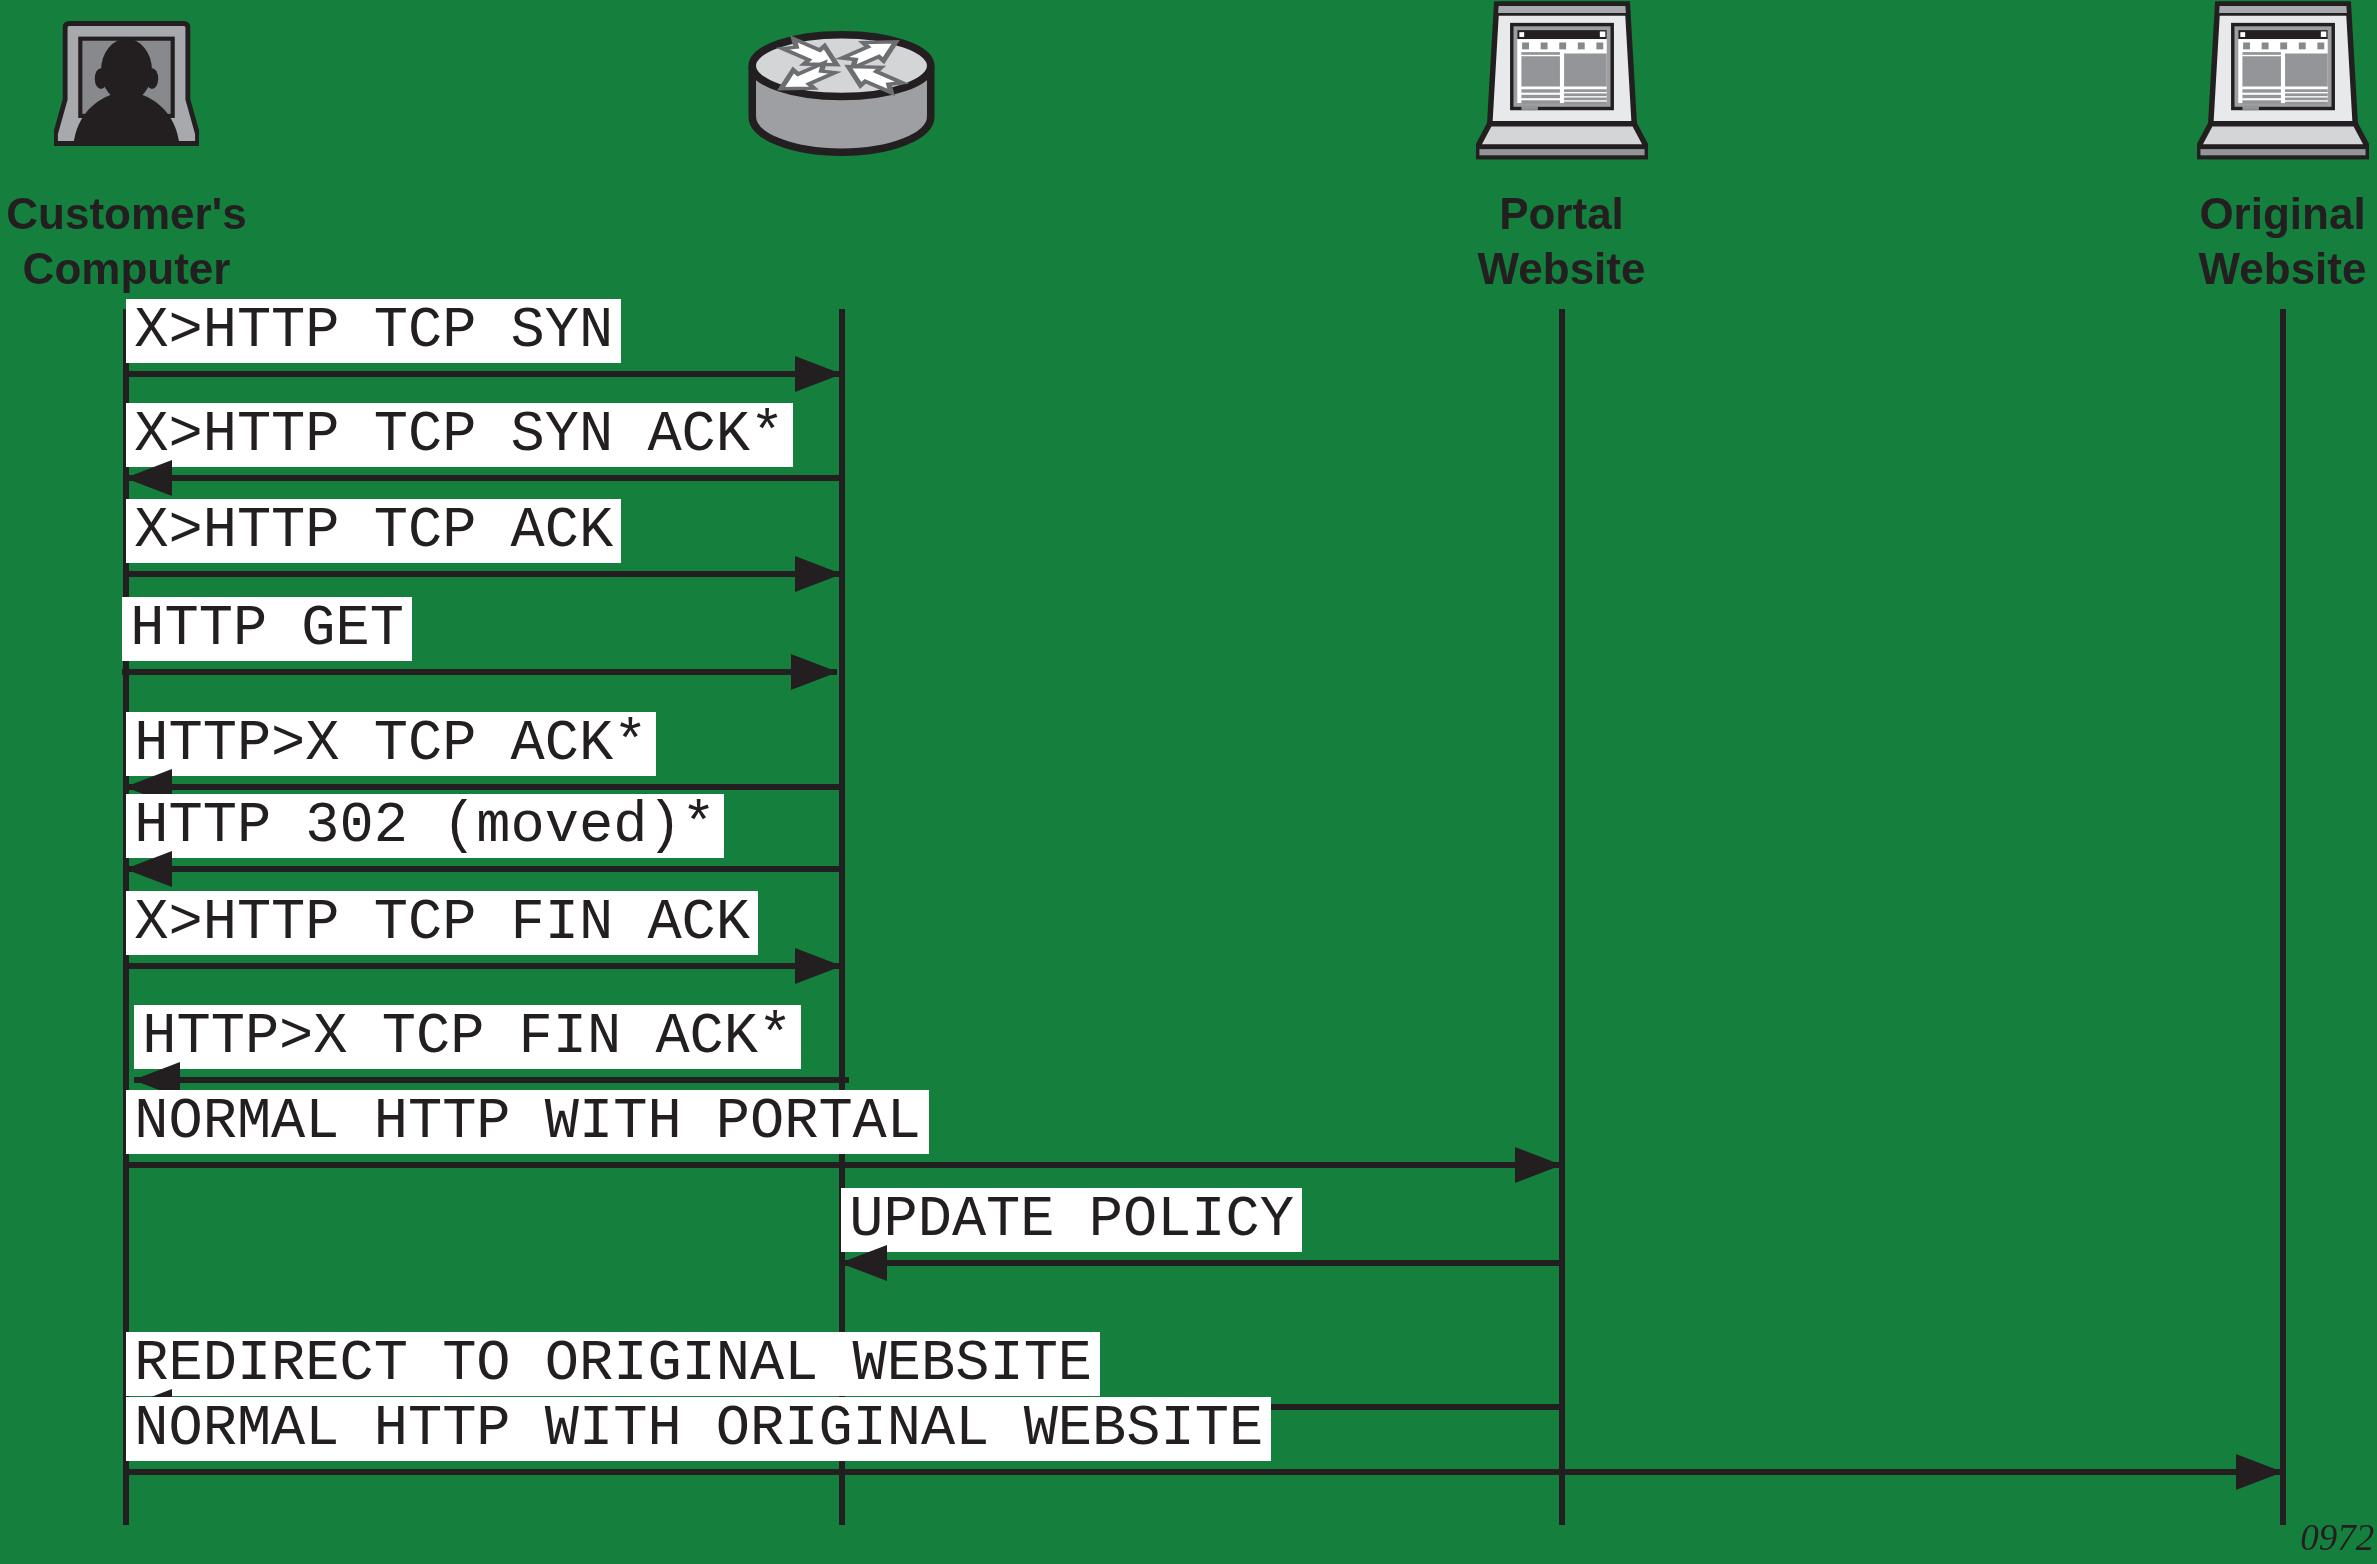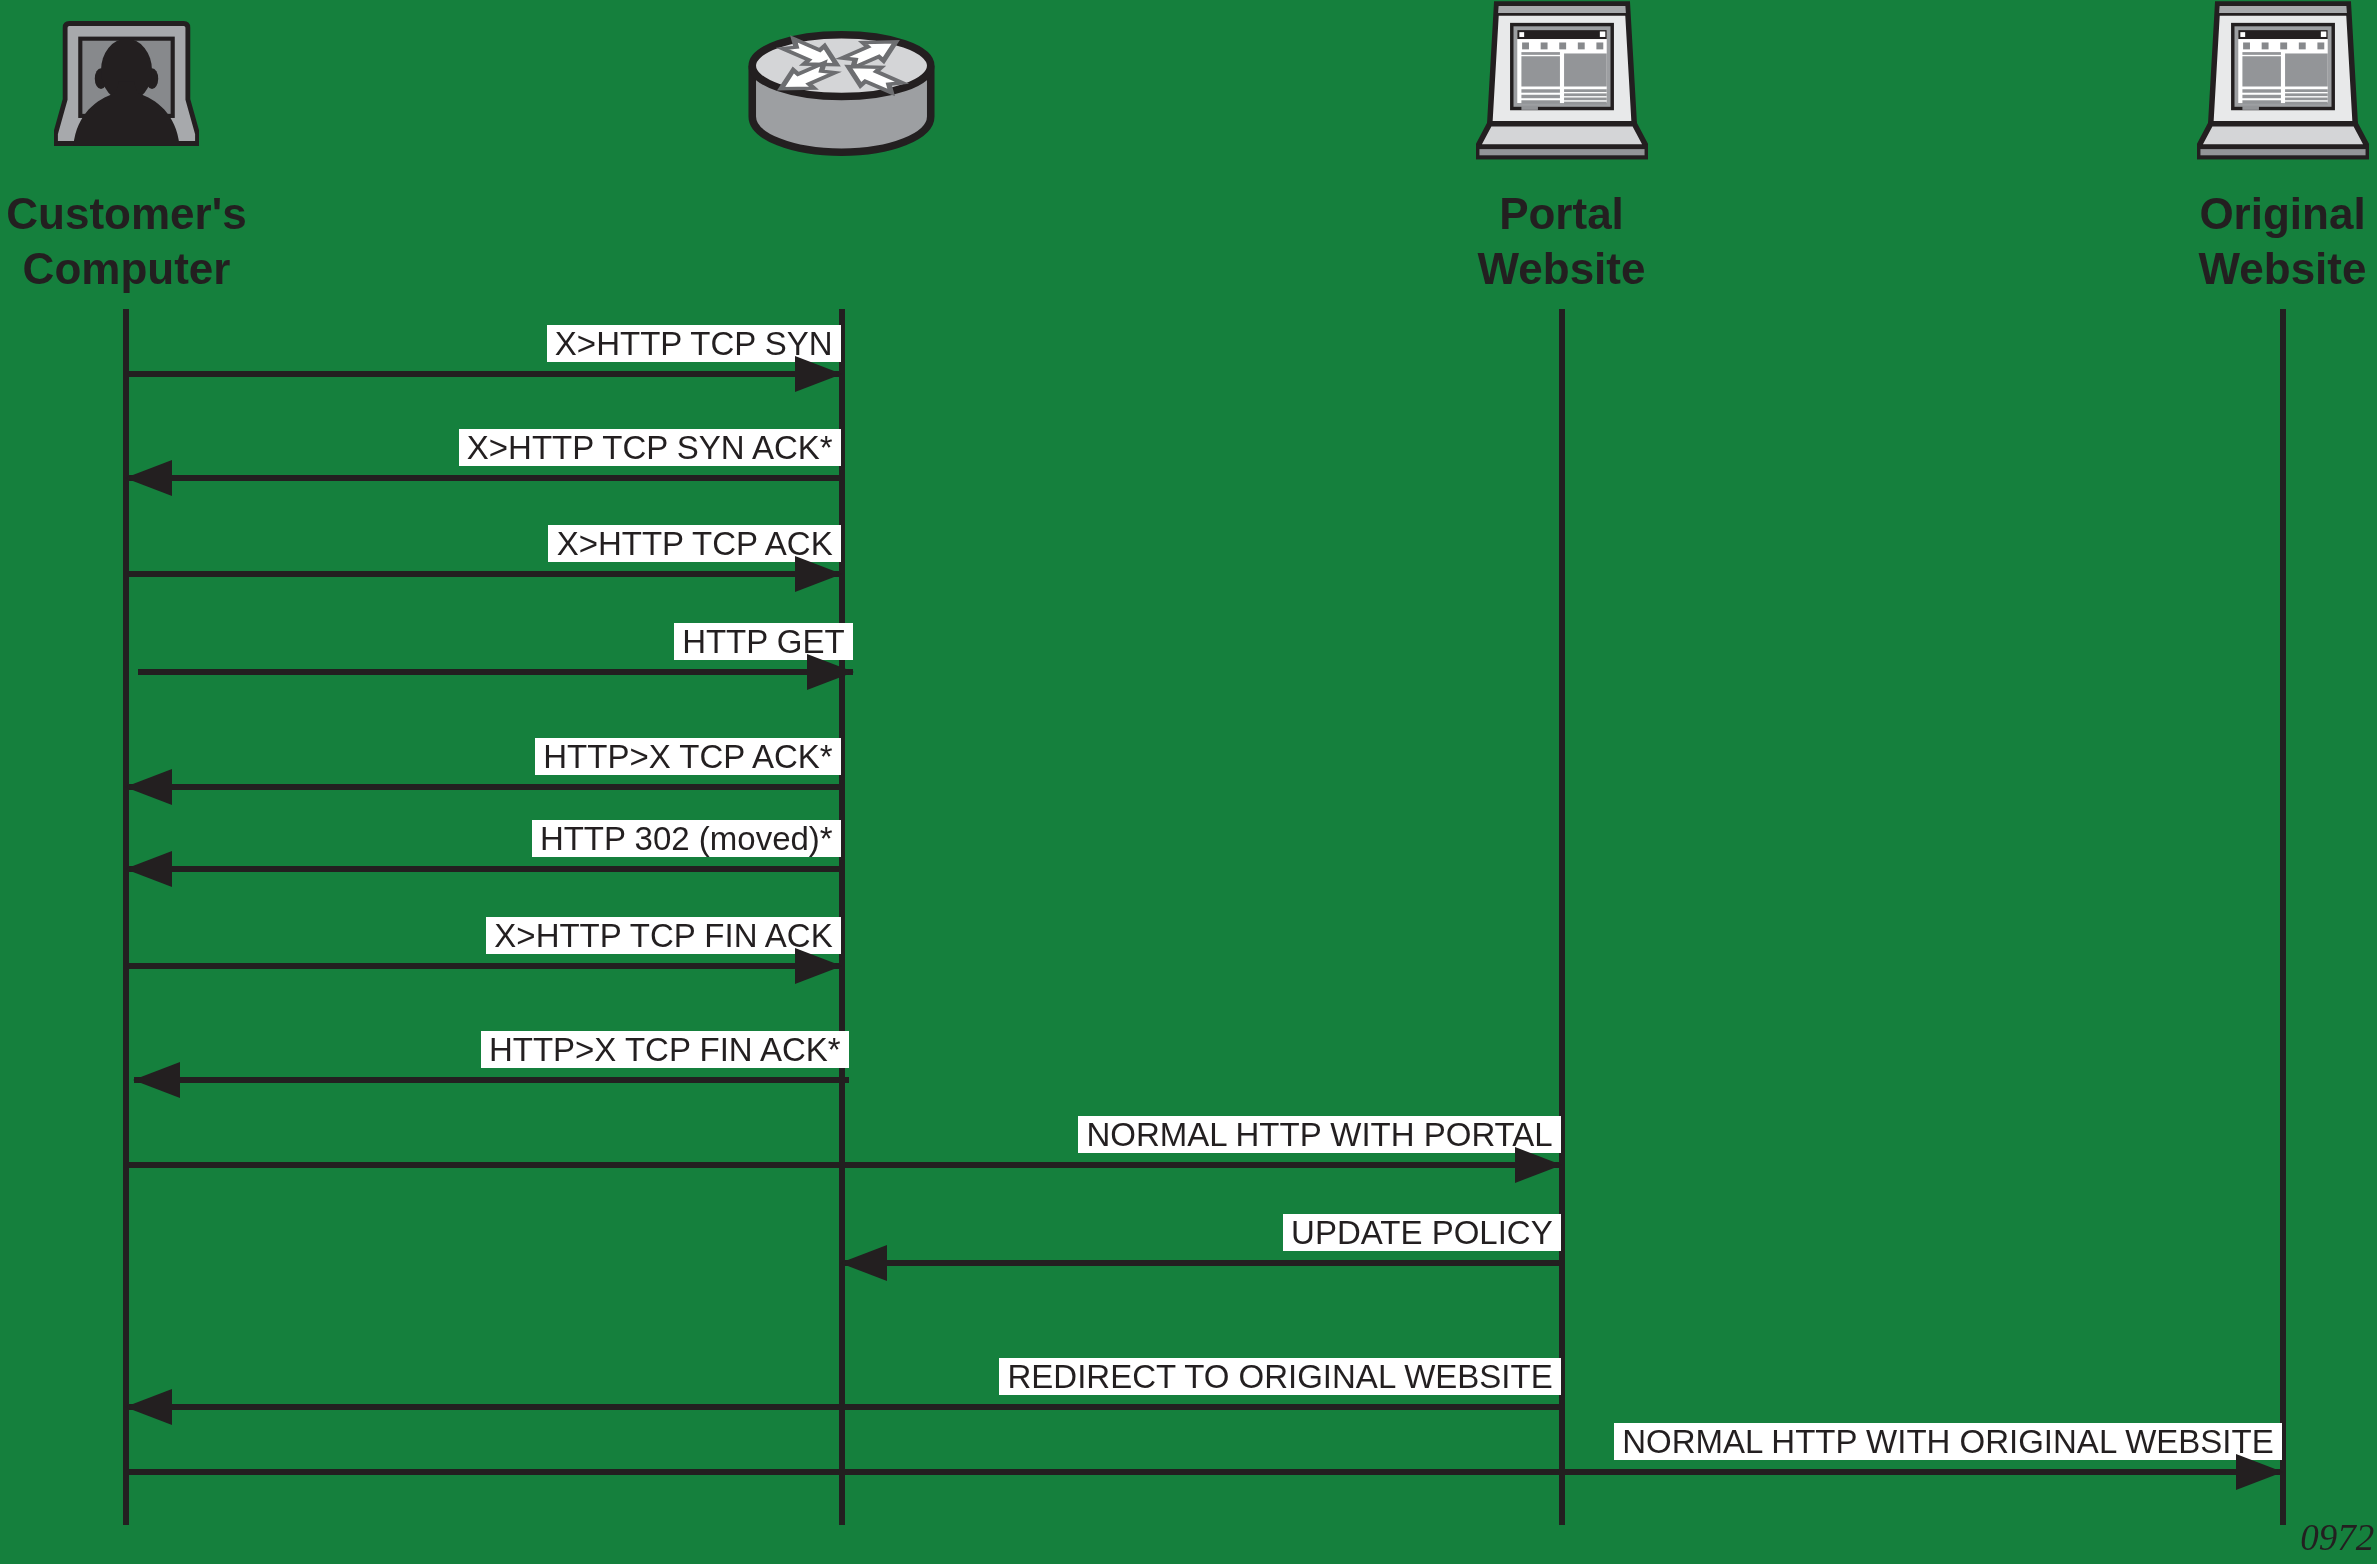--- a/index.html
+++ b/index.html
@@ -34,21 +34,21 @@
   #ll-customer { left: 123px; }
   #ll-router   { left: 839px; }
   #ll-portal   { left: 1559px; }
   #ll-original { left: 2280px; }
 
   
   .msg { position: absolute; height: 6.2px; background: #231f20; }
   .m1  { top: 371px;  left: 126px;  width: 715px; }
   .m2  { top: 475px;  left: 126px;  width: 715px; }
   .m3  { top: 571px;  left: 126px;  width: 715px; }
-  .m4  { top: 669px;  left: 138px;  width: 715px; }
+  .m4  { top: 669px;  left: 122px;  width: 715px; }
   .m5  { top: 768px; left: 126px;  width: 715px; margin-top: 16px; }
   .m6  { top: 866px; left: 126px;  width: 715px; }
   .m7  { top: 963px; left: 126px;  width: 715px; }
   .m8  { top: 1065px; left: 134px;  width: 715px; margin-top: 12px; }
   .m9  { top: 1162px; left: 126px;  width: 1435px; }
   .m10 { top: 1260px; left: 841px; width: 720px; }
   .m11 { top: 1363px; left: 126px;  width: 1435px; margin-top: 41px; }
   .m12 { top: 1469px; left: 126px;  width: 2156px; }
 
   .arrowhead { position: absolute; width: 0; height: 0; top: 50%; transform: translateY(-50%); }
@@ -59,21 +59,21 @@
     border-bottom: 18px solid transparent;
   }
   .dir-left .arrowhead {
     left: -1.4px;
     border-right: 47px solid #231f20;
     border-top: 18px solid transparent;
     border-bottom: 18px solid transparent;
   }
   .msg-label {
     position: absolute; bottom: 15px; left: 0; width: 100%;
-    text-align: right; font-size: 33px; line-height: 1.1; white-space: nowrap;
+    text-align: left; font-size: 57px; line-height: 1.1; white-space: nowrap; font-family: Liberation Mono, monospace;
   }
   .msg-label span { background: #ffffff; padding: 0 8.3px; }
 
   
   .figure-number {
     position: absolute; right: 2.8px; top: 1516px;
     font-family: Liberation Serif, serif;
     font-style: italic; font-size: 37px;
   }
 </style>

